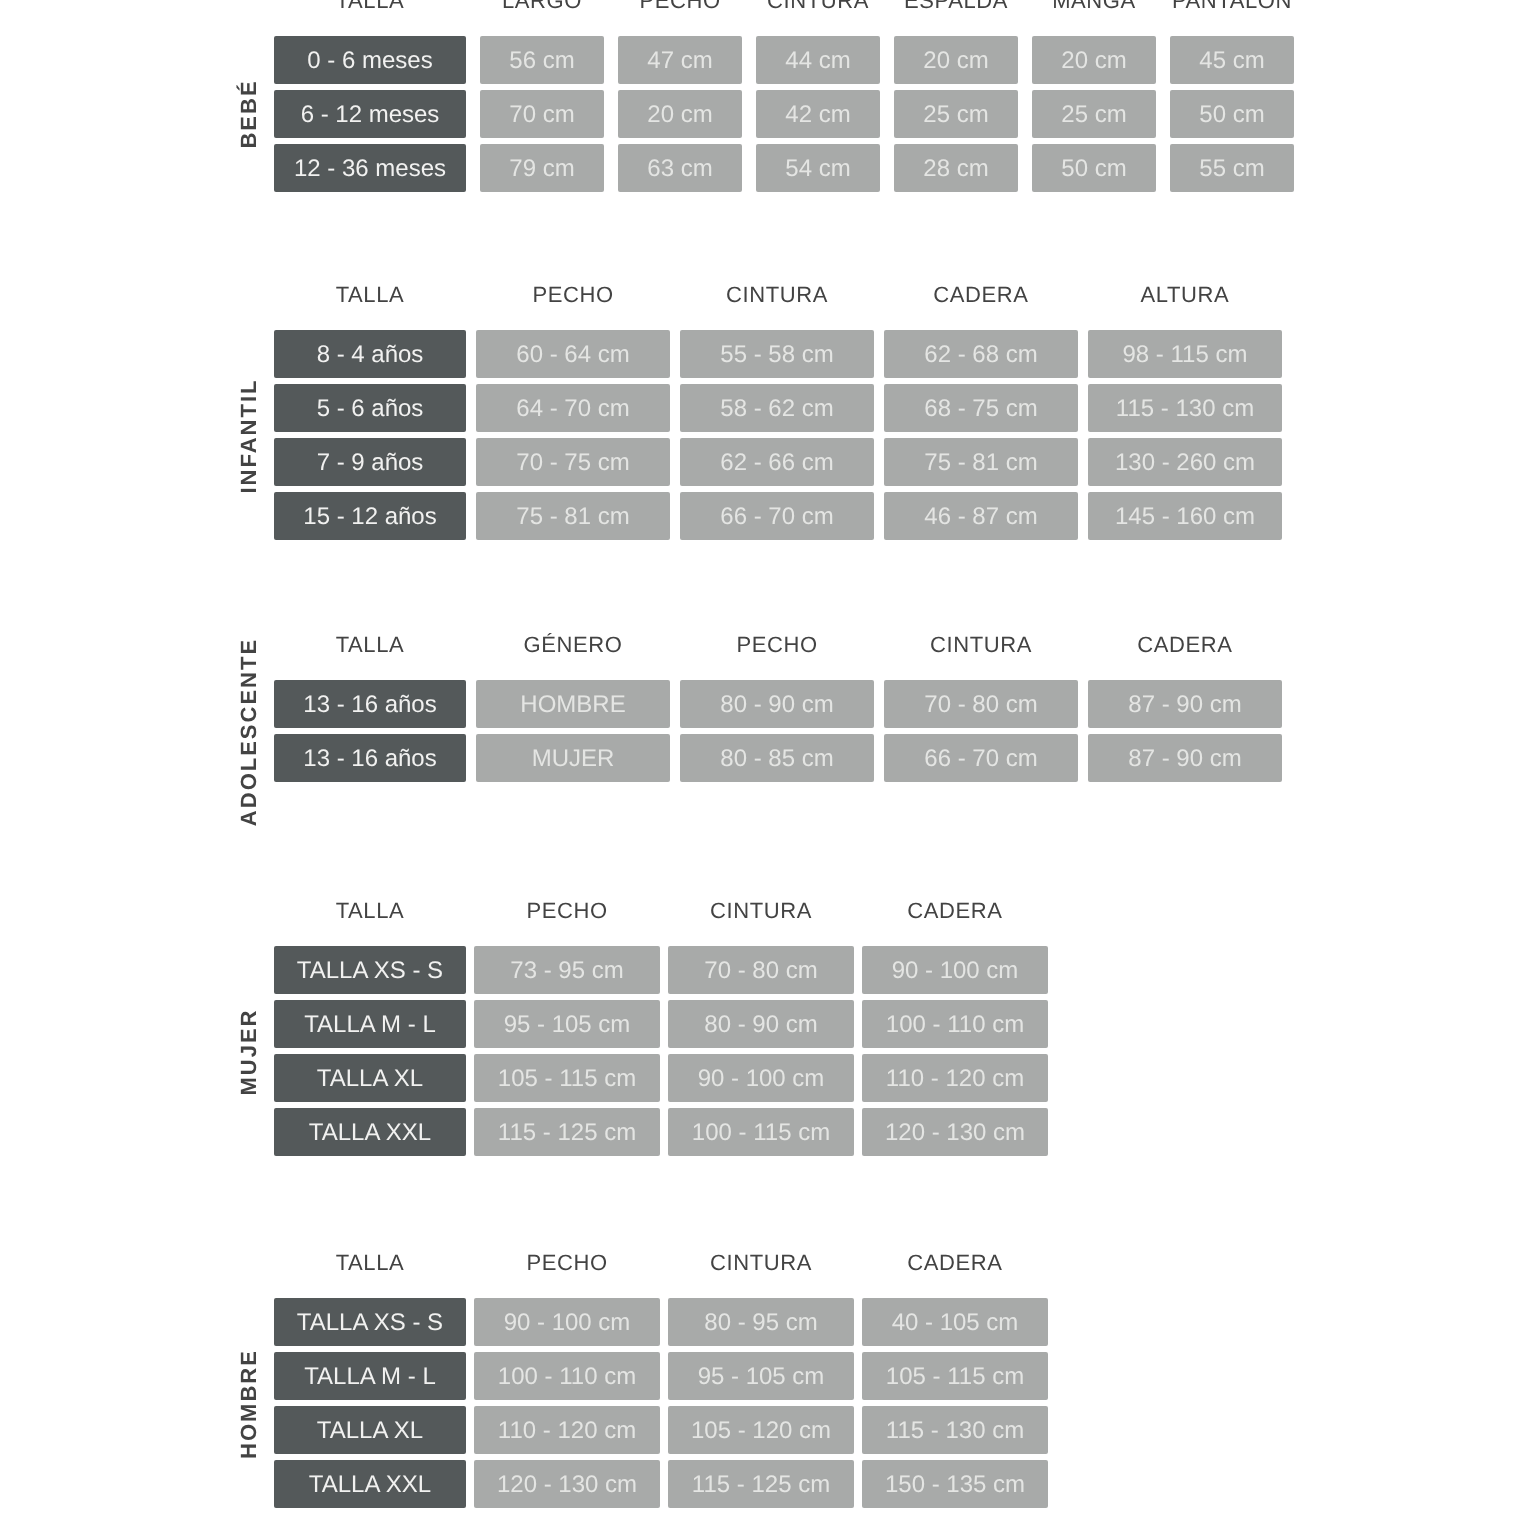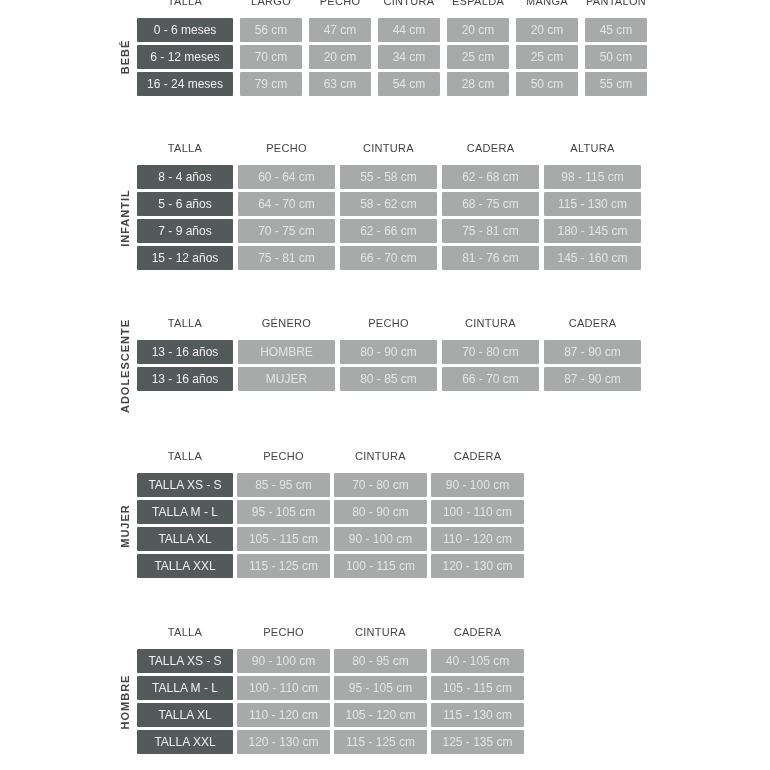--- a/index.html
+++ b/index.html
@@ -98,25 +98,25 @@
           <div class="cell talla-cell">0 - 6 meses</div>
           <div class="cell data-cell">56 cm</div>
           <div class="cell data-cell">47 cm</div>
           <div class="cell data-cell">44 cm</div>
           <div class="cell data-cell">20 cm</div>
           <div class="cell data-cell">20 cm</div>
           <div class="cell data-cell">45 cm</div>
           <div class="cell talla-cell">6 - 12 meses</div>
           <div class="cell data-cell">70 cm</div>
           <div class="cell data-cell">20 cm</div>
-          <div class="cell data-cell">34 cm</div>
+          <div class="cell data-cell">42 cm</div>
           <div class="cell data-cell">25 cm</div>
           <div class="cell data-cell">25 cm</div>
           <div class="cell data-cell">50 cm</div>
-          <div class="cell talla-cell">16 - 24 meses</div>
+          <div class="cell talla-cell">12 - 36 meses</div>
           <div class="cell data-cell">79 cm</div>
           <div class="cell data-cell">63 cm</div>
           <div class="cell data-cell">54 cm</div>
           <div class="cell data-cell">28 cm</div>
           <div class="cell data-cell">50 cm</div>
           <div class="cell data-cell">55 cm</div>
         </div>
       </div>
     </section>
     <section class="size-section sec-infantil">
@@ -137,25 +137,25 @@
           <div class="cell data-cell">98 - 115 cm</div>
           <div class="cell talla-cell">5 - 6 años</div>
           <div class="cell data-cell">64 - 70 cm</div>
           <div class="cell data-cell">58 - 62 cm</div>
           <div class="cell data-cell">68 - 75 cm</div>
           <div class="cell data-cell">115 - 130 cm</div>
           <div class="cell talla-cell">7 - 9 años</div>
           <div class="cell data-cell">70 - 75 cm</div>
           <div class="cell data-cell">62 - 66 cm</div>
           <div class="cell data-cell">75 - 81 cm</div>
-          <div class="cell data-cell">180 - 145 cm</div>
+          <div class="cell data-cell">130 - 260 cm</div>
           <div class="cell talla-cell">15 - 12 años</div>
           <div class="cell data-cell">75 - 81 cm</div>
           <div class="cell data-cell">66 - 70 cm</div>
-          <div class="cell data-cell">81 - 76 cm</div>
+          <div class="cell data-cell">46 - 87 cm</div>
           <div class="cell data-cell">145 - 160 cm</div>
         </div>
       </div>
     </section>
     <section class="size-section sec-adolescente">
       <div class="vlabel">ADOLESCENTE</div>
       <div class="table-wrap">
         <div class="grid header-grid cols-5">
           <div class="hcell">TALLA</div>
           <div class="hcell">GÉNERO</div>
@@ -181,21 +181,21 @@
       <div class="vlabel">MUJER</div>
       <div class="table-wrap">
         <div class="grid header-grid cols-4">
           <div class="hcell">TALLA</div>
           <div class="hcell">PECHO</div>
           <div class="hcell">CINTURA</div>
           <div class="hcell">CADERA</div>
         </div>
         <div class="grid body-grid cols-4">
           <div class="cell talla-cell">TALLA XS - S</div>
-          <div class="cell data-cell">85 - 95 cm</div>
+          <div class="cell data-cell">73 - 95 cm</div>
           <div class="cell data-cell">70 - 80 cm</div>
           <div class="cell data-cell">90 - 100 cm</div>
           <div class="cell talla-cell">TALLA M - L</div>
           <div class="cell data-cell">95 - 105 cm</div>
           <div class="cell data-cell">80 - 90 cm</div>
           <div class="cell data-cell">100 - 110 cm</div>
           <div class="cell talla-cell">TALLA XL</div>
           <div class="cell data-cell">105 - 115 cm</div>
           <div class="cell data-cell">90 - 100 cm</div>
           <div class="cell data-cell">110 - 120 cm</div>
@@ -224,17 +224,17 @@
           <div class="cell data-cell">100 - 110 cm</div>
           <div class="cell data-cell">95 - 105 cm</div>
           <div class="cell data-cell">105 - 115 cm</div>
           <div class="cell talla-cell">TALLA XL</div>
           <div class="cell data-cell">110 - 120 cm</div>
           <div class="cell data-cell">105 - 120 cm</div>
           <div class="cell data-cell">115 - 130 cm</div>
           <div class="cell talla-cell">TALLA XXL</div>
           <div class="cell data-cell">120 - 130 cm</div>
           <div class="cell data-cell">115 - 125 cm</div>
-          <div class="cell data-cell">125 - 135 cm</div>
+          <div class="cell data-cell">150 - 135 cm</div>
         </div>
       </div>
     </section>
   </div>
 
 </body></html>

